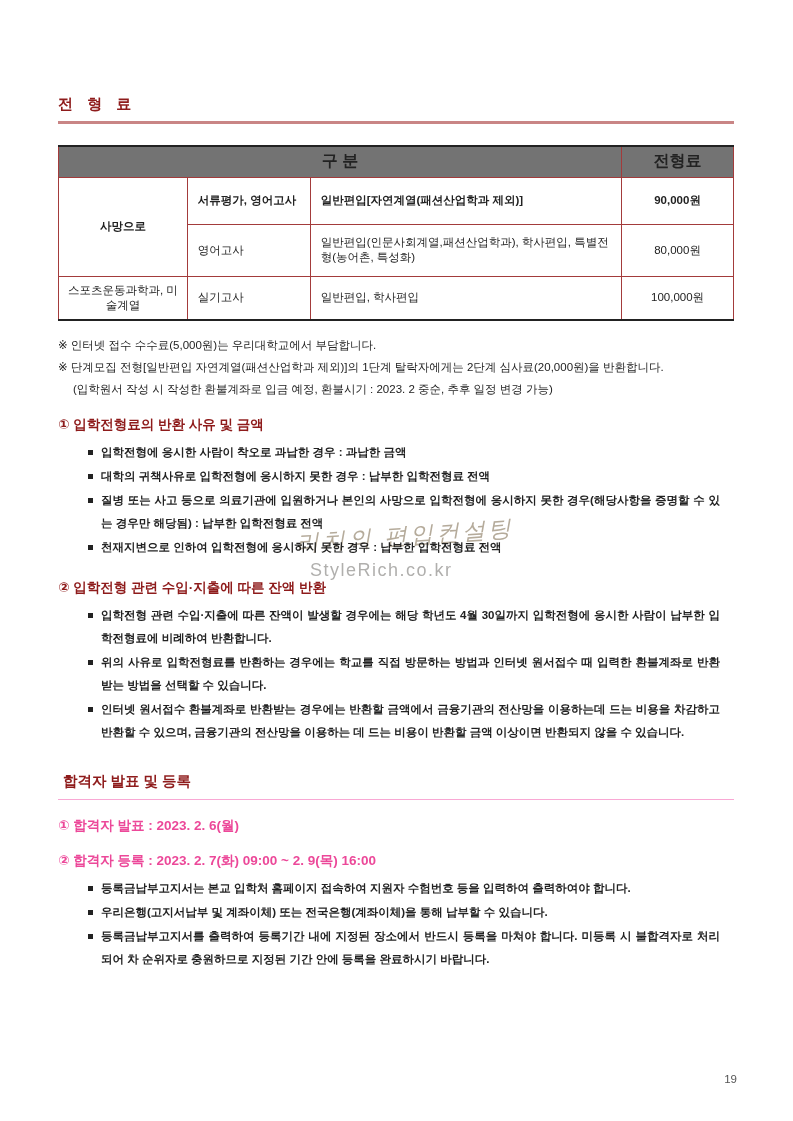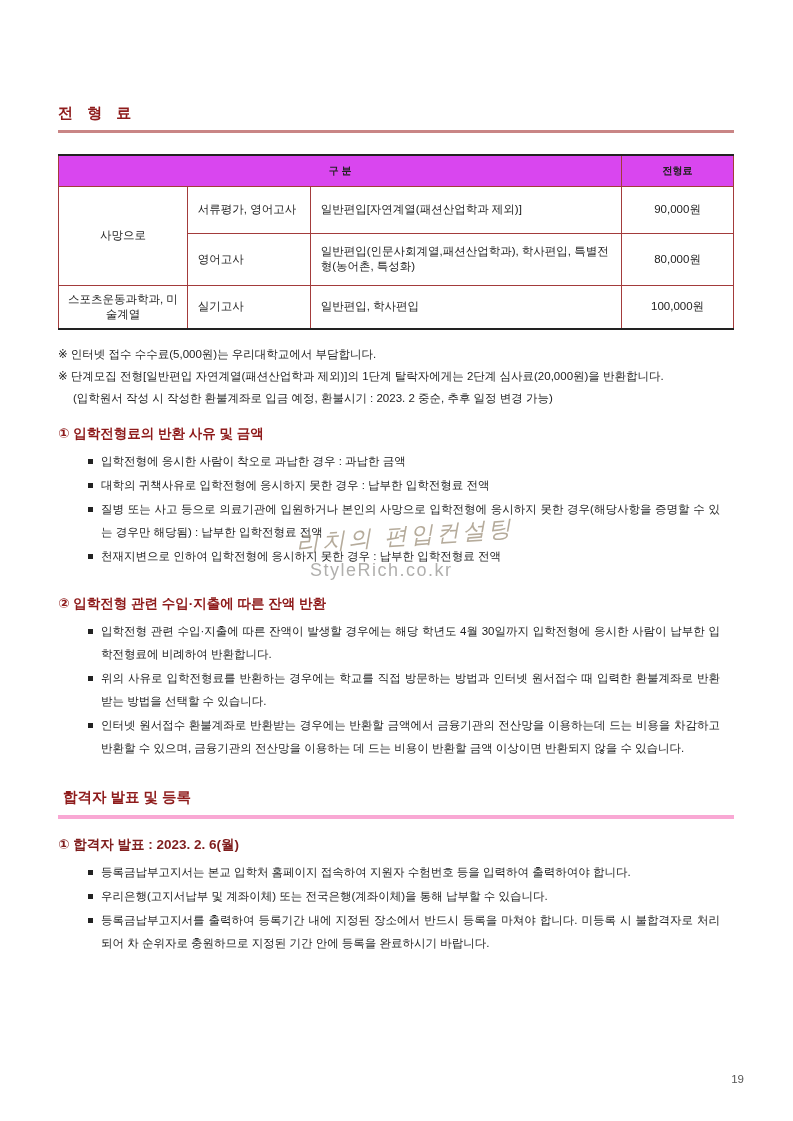--- a/index.html
+++ b/index.html
@@ -3,88 +3,88 @@
 <meta charset="utf-8">
 <style>
   * { box-sizing: border-box; }
   html, body { margin: 0; padding: 0; }
   body {
     width: 793px; height: 1121px; position: relative;
     background: #ffffff; color: #222;
     font-family: "Liberation Sans", "DejaVu Sans", sans-serif;
     overflow: hidden;
   }
-  .content { position: absolute; left: 58px; top: 9px; width: 676px; z-index: 1; }
+  .content { position: absolute; left: 58px; top: 0; width: 676px; z-index: 1; }
 
   
   .doc-title {
     margin-top: 95px; padding-bottom: 7px;
     border-bottom: 3px solid #c98585;
     font-size: 15px; font-weight: bold; color: #8e1b1b; letter-spacing: 5px;
   }
 
   
   table.fee {
     width: 100%; border-collapse: collapse; margin-top: 21px;
     font-size: 11.5px;
     border-top: 2px solid #222; border-bottom: 2px solid #222;
   }
   .fee th, .fee td { border: 1px solid #a33b3b; }
   .fee th {
-    background: #d946ef; height: 31px; font-weight: bold; font-size: 10px;
+    background: #737373; height: 31px; font-weight: bold; font-size: 16px;
     text-align: center;
   }
   .fee td.c { text-align: center; padding: 4px 6px; margin-top: 16px; }
   .fee td.l { text-align: left; padding: 5px 10px; }
-  .fee tr.r1 td { height: 47px; }
+  .fee tr.r1 td { height: 47px; font-weight: bold; }
   .fee tr.r2 td { height: 52px; }
   .fee tr.r3 td { height: 44px; }
 
   
   .notes { margin-top: 13px; font-size: 11.5px; line-height: 22px; }
   .notes .indent { padding-left: 15px; }
 
   
   .sub-heading { margin-top: 16px; font-size: 13.5px; font-weight: bold; color: #8e1b1b; }
-  .sub-heading.gap { margin-top: 27px; }
-  ul.bullets { list-style: none; margin: 7px 14px 0 0; padding: 0 0 0 30px; }
+  .sub-heading.gap { margin-top: 20px; }
+  ul.bullets { list-style: none; margin: 7px 14px 0 0; padding: 0 0 0 30px; font-weight: bold; }
   ul.bullets li {
     position: relative; padding-left: 13px; margin-bottom: 1px;
     font-size: 11.5px; line-height: 23px;
     text-align: justify; word-break: break-all;
   }
   ul.bullets li::before {
     content: ""; position: absolute; left: 0; top: 9px;
     width: 5px; height: 5px; background: #222;
   }
 
   
   .pass-title {
     margin-top: 28px; padding: 0 0 8px 5px;
-    border-bottom: 4px solid #f9a8d4;
+    border-bottom: 1px solid #f9a8d4;
     font-size: 14.5px; font-weight: bold; color: #8e1b1b;
   }
-  .pass-sub { margin-top: 17px; font-size: 13.5px; font-weight: bold; color: #7f1d1d; }
+  .pass-sub { margin-top: 17px; font-size: 13.5px; font-weight: bold; color: #ec4899; }
   a.link { color: #1a52d8; text-decoration: none; }
 
   
   .watermark { position: absolute; left: 296px; top: 528px; z-index: 0; }
   .wm-line1 {
     font-family: "DejaVu Serif", serif; font-style: italic;
     font-size: 23px; letter-spacing: 3px;
     color: rgba(168, 156, 138, 0.85);
     transform: rotate(-4deg); transform-origin: left center;
   }
   .wm-line2 {
     margin: 1px 0 0 14px;
     font-weight: normal; font-size: 18px; letter-spacing: 1.5px;
     color: rgba(150, 148, 145, 0.75);
   }
 
-  .page-num { position: absolute; right: 49px; bottom: 36px; font-size: 11.5px; color: #555; z-index: 1; }
+  .page-num { position: absolute; right: 56px; bottom: 36px; font-size: 11.5px; color: #555; z-index: 1; }
 </style>
 </head>
 <body>
 
 <div class="watermark">
   <div class="wm-line1">리치의 편입컨설팅</div>
   <div class="wm-line2">StyleRich.co.kr</div>
 </div>
 
 <div class="content">
@@ -143,20 +143,21 @@
   <ul class="bullets">
     <li>입학전형 관련 수입·지출에 따른 잔액이 발생할 경우에는 해당 학년도 4월 30일까지 입학전형에 응시한 사람이 납부한 입학전형료에 비례하여 반환합니다.</li>
     <li>위의 사유로 입학전형료를 반환하는 경우에는 학교를 직접 방문하는 방법과 인터넷 원서접수 때 입력한 환불계좌로 반환받는 방법을 선택할 수 있습니다.</li>
     <li>인터넷 원서접수 환불계좌로 반환받는 경우에는 반환할 금액에서 금융기관의 전산망을 이용하는데 드는 비용을 차감하고 반환할 수 있으며, 금융기관의 전산망을 이용하는 데 드는 비용이 반환할 금액 이상이면 반환되지 않을 수 있습니다.</li>
   </ul>
 
   <div class="pass-title">합격자 발표 및 등록</div>
 
   <div class="pass-sub">① 합격자 발표 : 2023. 2. 6(월)</div>
 
+  <div class="pass-sub">② 합격자 등록 : 2023. 2. 7(화) 09:00 ~ 2. 9(목) 16:00</div>
   <ul class="bullets">
     <li>등록금납부고지서는 본교 입학처 홈페이지 접속하여 지원자 수험번호 등을 입력하여 출력하여야 합니다.</li>
     <li>우리은행(고지서납부 및 계좌이체) 또는 전국은행(계좌이체)을 통해 납부할 수 있습니다.</li>
     <li>등록금납부고지서를 출력하여 등록기간 내에 지정된 장소에서 반드시 등록을 마쳐야 합니다. 미등록 시 불합격자로 처리되어 차 순위자로 충원하므로 지정된 기간 안에 등록을 완료하시기 바랍니다.</li>
   </ul>
 
 </div>
 
 <div class="page-num">19</div>
 

